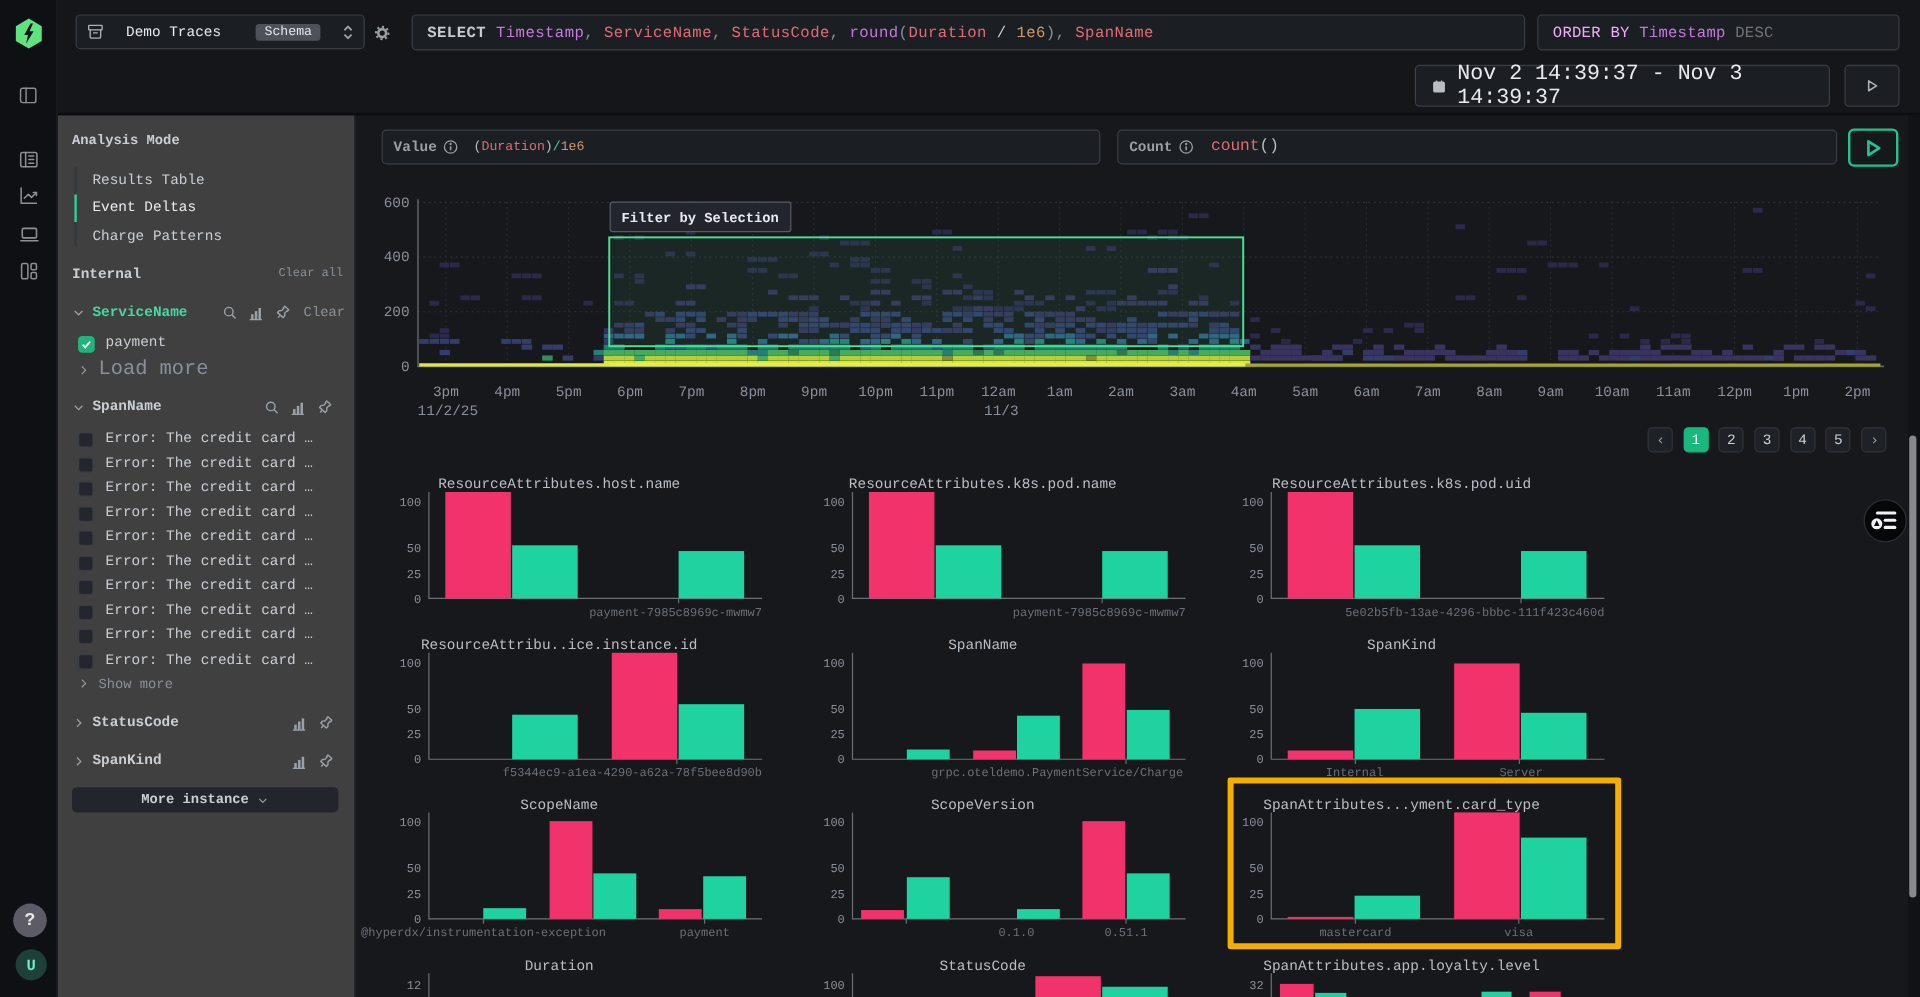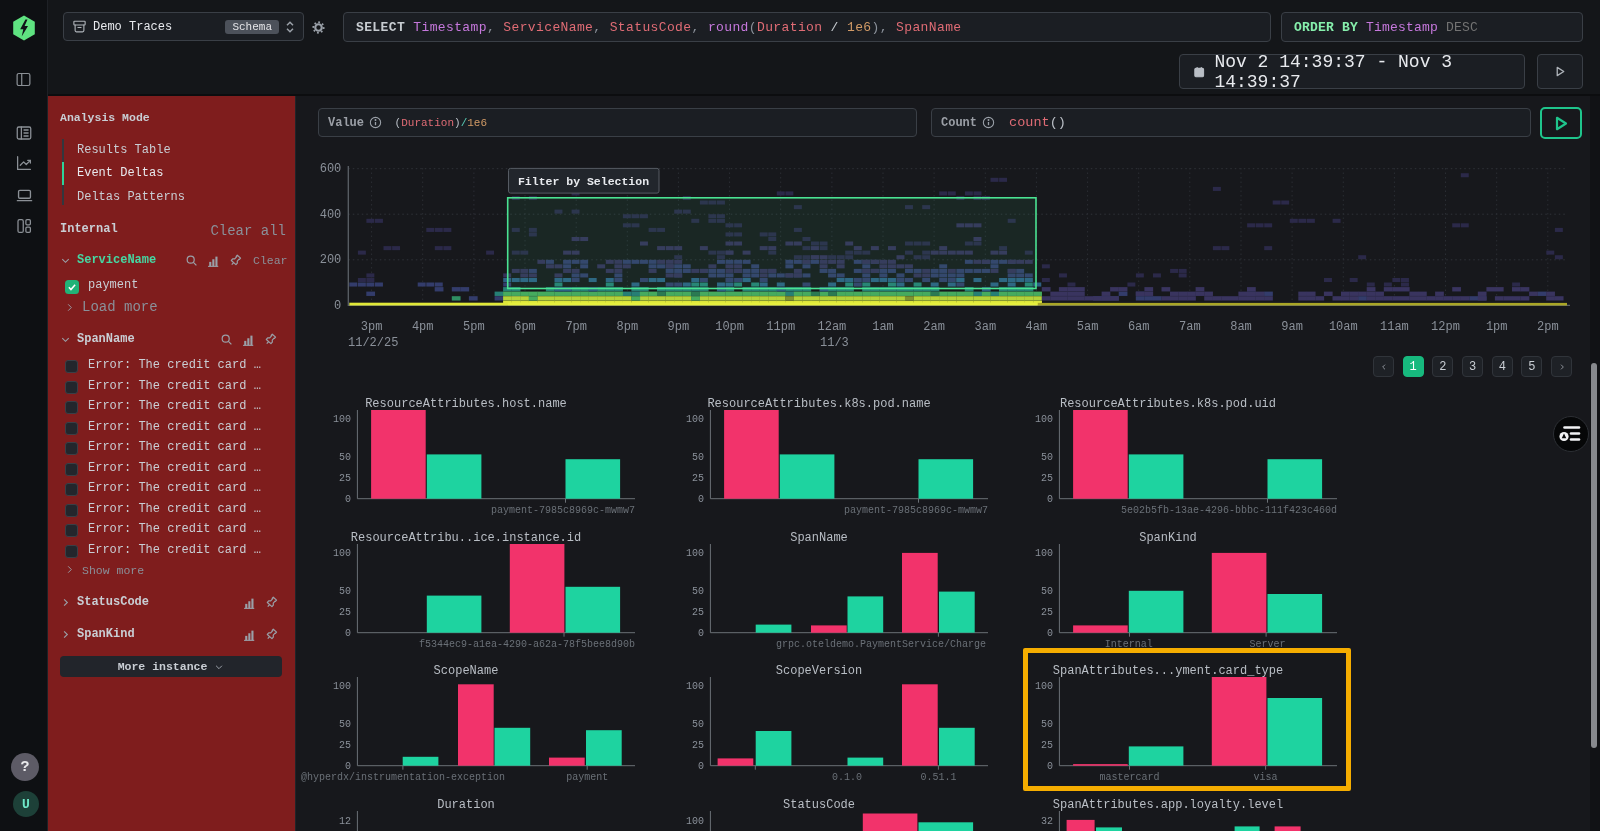--- a/index.html
+++ b/index.html
@@ -1,17 +1,17 @@
 <!DOCTYPE html>
 <html><head><meta charset="utf-8"><style>
 *{margin:0;padding:0;box-sizing:border-box}
 html,body{width:1600px;height:831px;overflow:hidden;background:#17181c;font-family:"Liberation Mono", monospace;-webkit-font-smoothing:antialiased}
 #rail{position:absolute;left:0;top:0;width:48px;height:831px;background:#0e1013;border-right:1px solid #1e2126;z-index:30}
 #topbar{position:absolute;left:48px;top:0;width:1552px;height:96px;background:#141619;border-bottom:2px solid #0c0d0f;z-index:20}
-#leftpanel{position:absolute;left:48px;top:96px;width:248px;height:735px;background:#7f1d1d;border-right:1px solid #212429;z-index:10}
+#leftpanel{position:absolute;left:48px;top:96px;width:248px;height:735px;background:#404040;border-right:1px solid #212429;z-index:10}
 .box{position:absolute;background:#1b1e23;border:1px solid #3a3f46;border-radius:4px;display:flex;align-items:center}
 .lbl{font-weight:bold;color:#9b9fa6;font-size:12px}
 #pager{position:absolute;top:356px;left:1373px;display:flex;gap:8.7px;font-size:12px}
 .pg{width:21px;height:21px;border-radius:4px;background:#1e2126;border:1px solid #30343a;color:#c9ced4;display:flex;align-items:center;justify-content:center}
 .pg.act{background:#17b97e;border-color:#17b97e;color:#fff}
 .sec{color:#c9ced4;font-weight:bold;font-size:12px}
 </style></head><body>
 <div id="rail">
 <svg style="position:absolute;left:12px;top:15px" width="24" height="26" viewBox="0 0 24 26">
       <path d="M12 0.5 22.8 6.8 V19.2 L12 25.5 1.2 19.2 V6.8 Z" fill="#5fe381"></path>
@@ -39,21 +39,21 @@
       </svg></div>
 <div style="position:absolute;left:15px;top:217px"><svg width="18" height="18" viewBox="0 0 24 24" fill="none" stroke="#8b9096" stroke-width="1.7" stroke-linecap="round" stroke-linejoin="round" class="">
         <rect x="4" y="3.5" width="7" height="17" rx="2"></rect>
         <rect x="14.5" y="3.5" width="6" height="7" rx="1.5"></rect>
         <rect x="14.5" y="13.5" width="6" height="7" rx="1.5"></rect>
       </svg></div>
 <div style="position:absolute;left:11px;top:753px;width:28px;height:28px;border-radius:50%;background:#5d5b66;color:#e9e9ec;font-size:15px;font-weight:bold;display:flex;align-items:center;justify-content:center">?</div>
 <div style="position:absolute;left:13px;top:791px;width:26px;height:26px;border-radius:50%;background:#1d4038;color:#6ee7c8;font-size:13px;font-weight:bold;display:flex;align-items:center;justify-content:center">U</div>
 </div>
 <div id="topbar">
-<div class="box" style="left:15px;top:12px;width:241px;height:29px;padding:0 8px;gap:6px">
+<div class="box" style="left:15px;top:12px;width:241px;height:29px;padding:0 8px;gap:18px">
       <svg width="15" height="15" viewBox="0 0 24 24" fill="none" stroke="#aeb3b9" stroke-width="1.8" stroke-linecap="round" stroke-linejoin="round">
         <rect x="3" y="3.5" width="18" height="6" rx="1"></rect>
         <path d="M5 9.5v9a2 2 0 0 0 2 2h10a2 2 0 0 0 2-2v-9"></path>
         <path d="M9.5 13.5h5"></path>
       </svg>
       <span style="color:#e8eaee;font-size:12px">Demo Traces</span>
       <span style="margin-left:auto;background:#4c515a;color:#e6e6e9;font-size:11px;padding:1px 7px;border-radius:3px">Schema</span>
       <svg width="10" height="12" viewBox="0 0 10 12" fill="none" stroke="#9aa0a8" stroke-width="1.5">
         <path d="m2 4.2 3-3 3 3"></path>
         <path d="m2 7.8 3 3 3-3"></path>
@@ -64,41 +64,41 @@
         <line x1="18.85" y1="12.83" x2="21.63" y2="13.16" stroke="#9aa0a8" stroke-width="2.9"></line>
         <line x1="16.26" y1="17.43" x2="17.99" y2="19.63" stroke="#9aa0a8" stroke-width="2.9"></line>
         <line x1="11.17" y1="18.85" x2="10.84" y2="21.63" stroke="#9aa0a8" stroke-width="2.9"></line>
         <line x1="6.57" y1="16.26" x2="4.37" y2="17.99" stroke="#9aa0a8" stroke-width="2.9"></line>
         <line x1="5.15" y1="11.17" x2="2.37" y2="10.84" stroke="#9aa0a8" stroke-width="2.9"></line>
         <line x1="7.74" y1="6.57" x2="6.01" y2="4.37" stroke="#9aa0a8" stroke-width="2.9"></line>
         <line x1="12.83" y1="5.15" x2="13.16" y2="2.37" stroke="#9aa0a8" stroke-width="2.9"></line>
         <line x1="17.43" y1="7.74" x2="19.63" y2="6.01" stroke="#9aa0a8" stroke-width="2.9"></line>
       </svg></div>
 <div class="box" style="left:295px;top:12px;width:928px;height:30px;padding:0 12px;font-size:13px;letter-spacing:.38px;white-space:pre"><span style="color:#c7ccd1;font-weight:bold">SELECT </span><span style="color:#c678dd">Timestamp</span><span style="color:#8a9099">, </span><span style="color:#e06c75">ServiceName</span><span style="color:#8a9099">, </span><span style="color:#e06c75">StatusCode</span><span style="color:#8a9099">, </span><span style="color:#c678dd">round</span><span style="color:#8a9099">(</span><span style="color:#e06c75">Duration</span><span style="color:#c7ccd1"> / </span><span style="color:#d19a66">1e6</span><span style="color:#8a9099">), </span><span style="color:#e06c75">SpanName</span></div>
-<div class="box" style="left:1233px;top:12px;width:302px;height:30px;padding:0 12px;font-size:13px;letter-spacing:.2px;white-space:pre"><span style="color:#86efac;font-weight:bold">ORDER BY </span><span style="color:#c678dd">Timestamp</span><span style="color:#737373"> DESC</span></div>
+<div class="box" style="left:1233px;top:12px;width:302px;height:30px;padding:0 12px;font-size:13px;letter-spacing:.2px;white-space:pre"><span style="color:#f0abfc;font-weight:normal">ORDER BY </span><span style="color:#c678dd">Timestamp</span><span style="color:#737373"> DESC</span></div>
 <div class="box" style="left:1131px;top:54px;width:346px;height:35px;padding:0 13px;gap:9px;font-size:18px;color:#e8eaee"><svg width="14" height="14" viewBox="0 0 24 24" fill="none" stroke="#b9bec5" stroke-width="2">
         <rect x="3.5" y="5" width="17" height="16" rx="2" fill="#b9bec5"></rect>
         <line x1="8" y1="2.5" x2="8" y2="7"></line>
         <line x1="16" y1="2.5" x2="16" y2="7"></line>
       </svg>Nov 2 14:39:37 - Nov 3 14:39:37</div>
 <div class="box" style="left:1489px;top:54px;width:46px;height:35px;justify-content:center">
       <svg width="9" height="11" viewBox="0 0 11 13" fill="none" stroke="#aeb3b9" stroke-width="1.6">
         <path d="M1.5 1.5 9.5 6.5 1.5 11.5Z" stroke-linejoin="round"></path>
       </svg>
     </div>
 </div>
 <div id="leftpanel">
     <div class="sec" style="position:absolute;left:12px;top:15px;font-size:11.5px">Analysis Mode</div>
     <div style="position:absolute;left:13.5px;top:43px;width:2px;height:66px;background:#33373d"></div>
     <div style="position:absolute;left:13.5px;top:66px;width:2.5px;height:23px;background:#2fd29a"></div>
     <div style="position:absolute;left:29px;top:47px;font-size:12px;color:#c9ced4">Results Table</div>
     <div style="position:absolute;left:29px;top:70px;font-size:12px;color:#e8eaee">Event Deltas</div>
-    <div style="position:absolute;left:29px;top:94px;font-size:12px;color:#c9ced4">Deltas Patterns</div>
+    <div style="position:absolute;left:29px;top:94px;font-size:12px;color:#c9ced4">Charge Patterns</div>
     <div class="sec" style="position:absolute;left:12px;top:126px">Internal</div>
-    <div style="position:absolute;right:9px;top:127px;font-size:14px;color:#8a9099">Clear all</div>
+    <div style="position:absolute;right:9px;top:127px;font-size:10px;color:#8a9099">Clear all</div>
     <div style="position:absolute;left:12px;top:157px;display:flex;align-items:center;gap:6px">
       <span style="display:flex">
         <svg width="11" height="11" viewBox="0 0 24 24" fill="none" stroke="#9aa0a8" stroke-width="2.4">
           <path d="m5 9 7 7 7-7"></path>
         </svg>
       </span>
       <span style="font-weight:bold;font-size:12px;color:#46d7a2">ServiceName</span>
     </div>
     <div style="position:absolute;left:137px;top:157px;display:flex;align-items:center;gap:8px">
       <svg class="ic" width="13" height="13" viewBox="0 0 24 24" fill="none" stroke="#9aa0a8" stroke-width="2.2">
@@ -124,21 +124,21 @@
         <path d="m4.5 12.5 5 5.5L19.5 6.5"></path>
       </svg>
     </div>
     <div style="position:absolute;left:40px;top:182px;font-size:12px;color:#c9ced4">payment</div>
     <div style="position:absolute;left:16px;top:203px;display:flex;align-items:center;gap:7px">
       <span style="display:flex">
         <svg width="11" height="11" viewBox="0 0 24 24" fill="none" stroke="#9aa0a8" stroke-width="2">
           <path d="m9 5 7 7-7 7"></path>
         </svg>
       </span>
-      <span style="font-size:14px;color:#8a9099">Load more</span>
+      <span style="font-size:17px;color:#8a9099">Load more</span>
     </div>
     <div style="position:absolute;left:12px;top:236px;display:flex;align-items:center;gap:6px">
       <span style="display:flex">
         <svg width="11" height="11" viewBox="0 0 24 24" fill="none" stroke="#9aa0a8" stroke-width="2.4">
           <path d="m5 9 7 7 7-7"></path>
         </svg>
       </span>
       <span style="font-weight:bold;font-size:12px;color:#c9ced4">SpanName</span>
     </div>
     <div style="position:absolute;left:172px;top:236px;display:flex;align-items:center;gap:8px">

